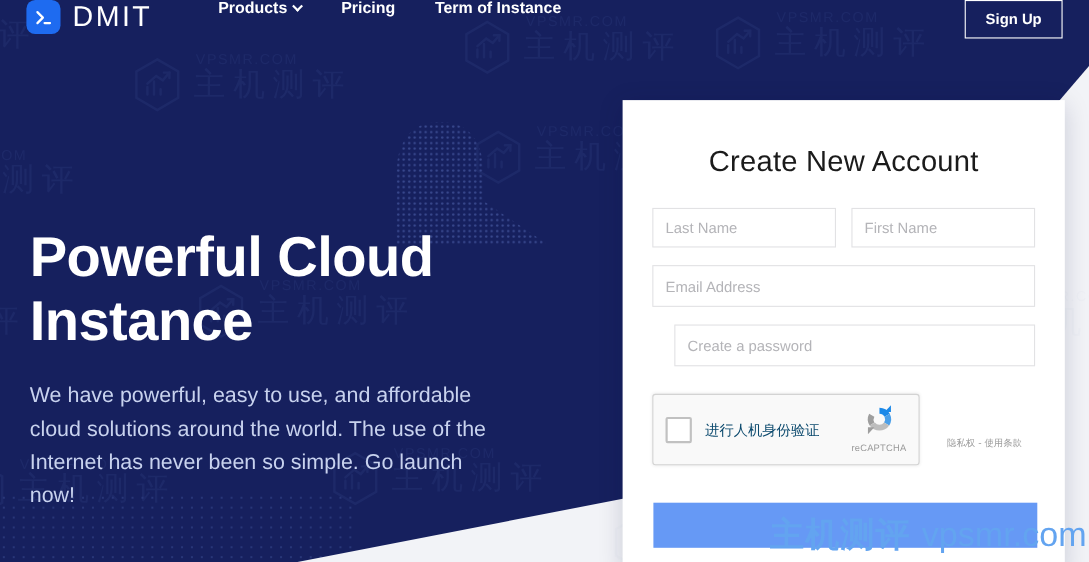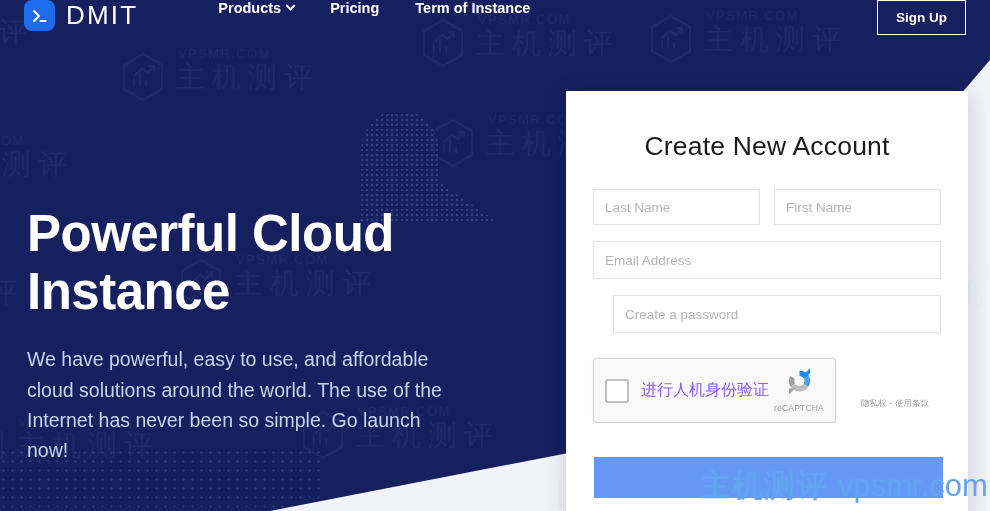--- a/index.html
+++ b/index.html
@@ -106,21 +106,21 @@
   .logo-mark svg { display: block; }
   .brand-name {
     color: #ffffff;
     font-size: 26px;
     font-weight: 400;
     letter-spacing: 2.2px;
   }
   nav.mainnav {
     display: flex; align-items: center;
     gap: 36px;
-    margin-left: 80px;
+    margin-left: 60px;
   }
   .navlink {
     color: #ffffff;
     font-size: 14.5px;
     font-weight: 700;
     display: flex; align-items: center; gap: 6px;
     cursor: pointer;
   }
   .chev {
     display: inline-block;
@@ -212,22 +212,22 @@
   .rc-check {
     width: 24px; height: 24px;
     border: 2px solid #c1c1c1;
     border-radius: 2px;
     background: #fff;
     flex: 0 0 auto;
     cursor: pointer;
   }
   .rc-label {
     margin-left: 12px;
-    font-size: 16px;
-    color: #8b5cf6;
+    font-size: 13px;
+    color: #0c4a6e;
     font-family: "DejaVu Sans", sans-serif;
   }
   .rc-brand {
     margin-left: auto;
     text-align: center;
     line-height: 1.1;
   }
   .rc-brand .rc-logo { width: 31px; height: 31px; margin: 0 auto; display:block; }
   .rc-brand .rc-name {
     font-size: 8.5px; color: #9a9a9a; letter-spacing: .2px;

